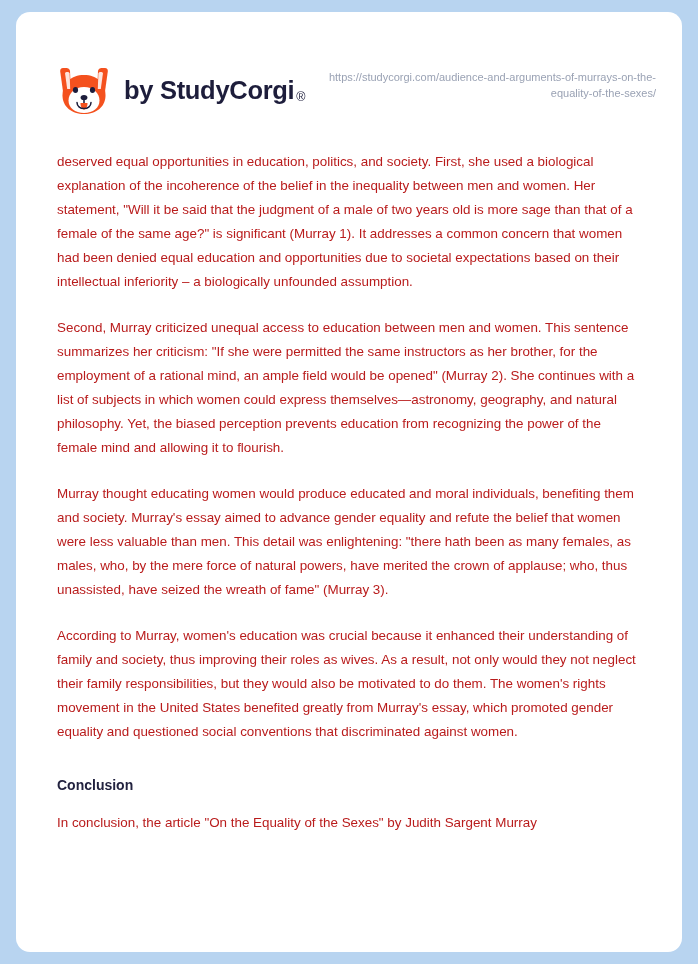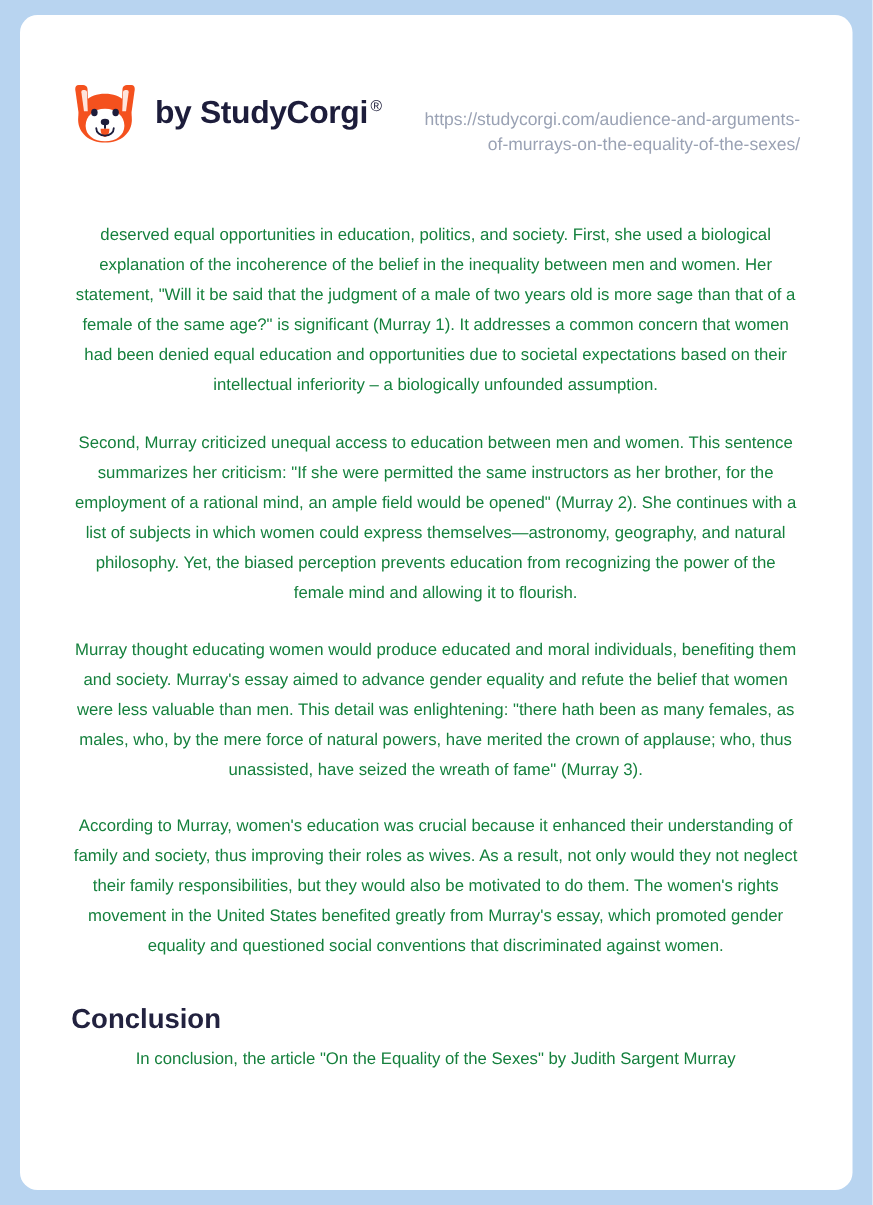--- a/index.html
+++ b/index.html
@@ -45,21 +45,21 @@
 
   .corgi-logo {
     width: 54px;
     height: 50px;
     display: block;
     flex: 0 0 auto;
   }
 
   .brand-wordmark {
     display: flex;
-    align-items: flex-start;
+    align-items: flex-end;
     color: #1d1d3b;
     font-size: 25.5px;
     font-weight: bold;
     letter-spacing: -0.3px;
     line-height: 1;
     white-space: nowrap;
   }
   .brand-reg {
     font-size: 12.5px;
     font-weight: normal;
@@ -76,47 +76,47 @@
   }
   .header-title {
     color: #7c8398;
     font-size: 11.4px;
     font-weight: bold;
     line-height: 1.42;
     margin: 0 0 6px 0;
   }
   .header-url {
     color: #9aa2b4;
-    font-size: 14px;
+    font-size: 11px;
     font-weight: normal;
     line-height: 1.42;
-    margin: 16px;
+    margin: 0;
     word-break: break-word;
   }
 
   
   .doc-body {
     padding: 0 42px 0 41px;
     margin-top: 34px;
   }
 
   .doc-body p {
-    color: #15803d;
+    color: #b91c1c;
     font-size: 13.4px;
     line-height: 1.79;
     margin: 0 0 22px 0;
-    text-align: center;
+    text-align: left;
   }
 
   .section-heading {
     color: #22223f;
-    font-size: 22px;
+    font-size: 14px;
     font-weight: bold;
     line-height: 1.3;
-    margin: 32px 0 5px 0;
+    margin: 32px 0 17px 0;
   }
 </style>
 </head>
 <body>
 
 <div class="page-card">
 
   <div class="doc-header">
 
     <div class="brand">

